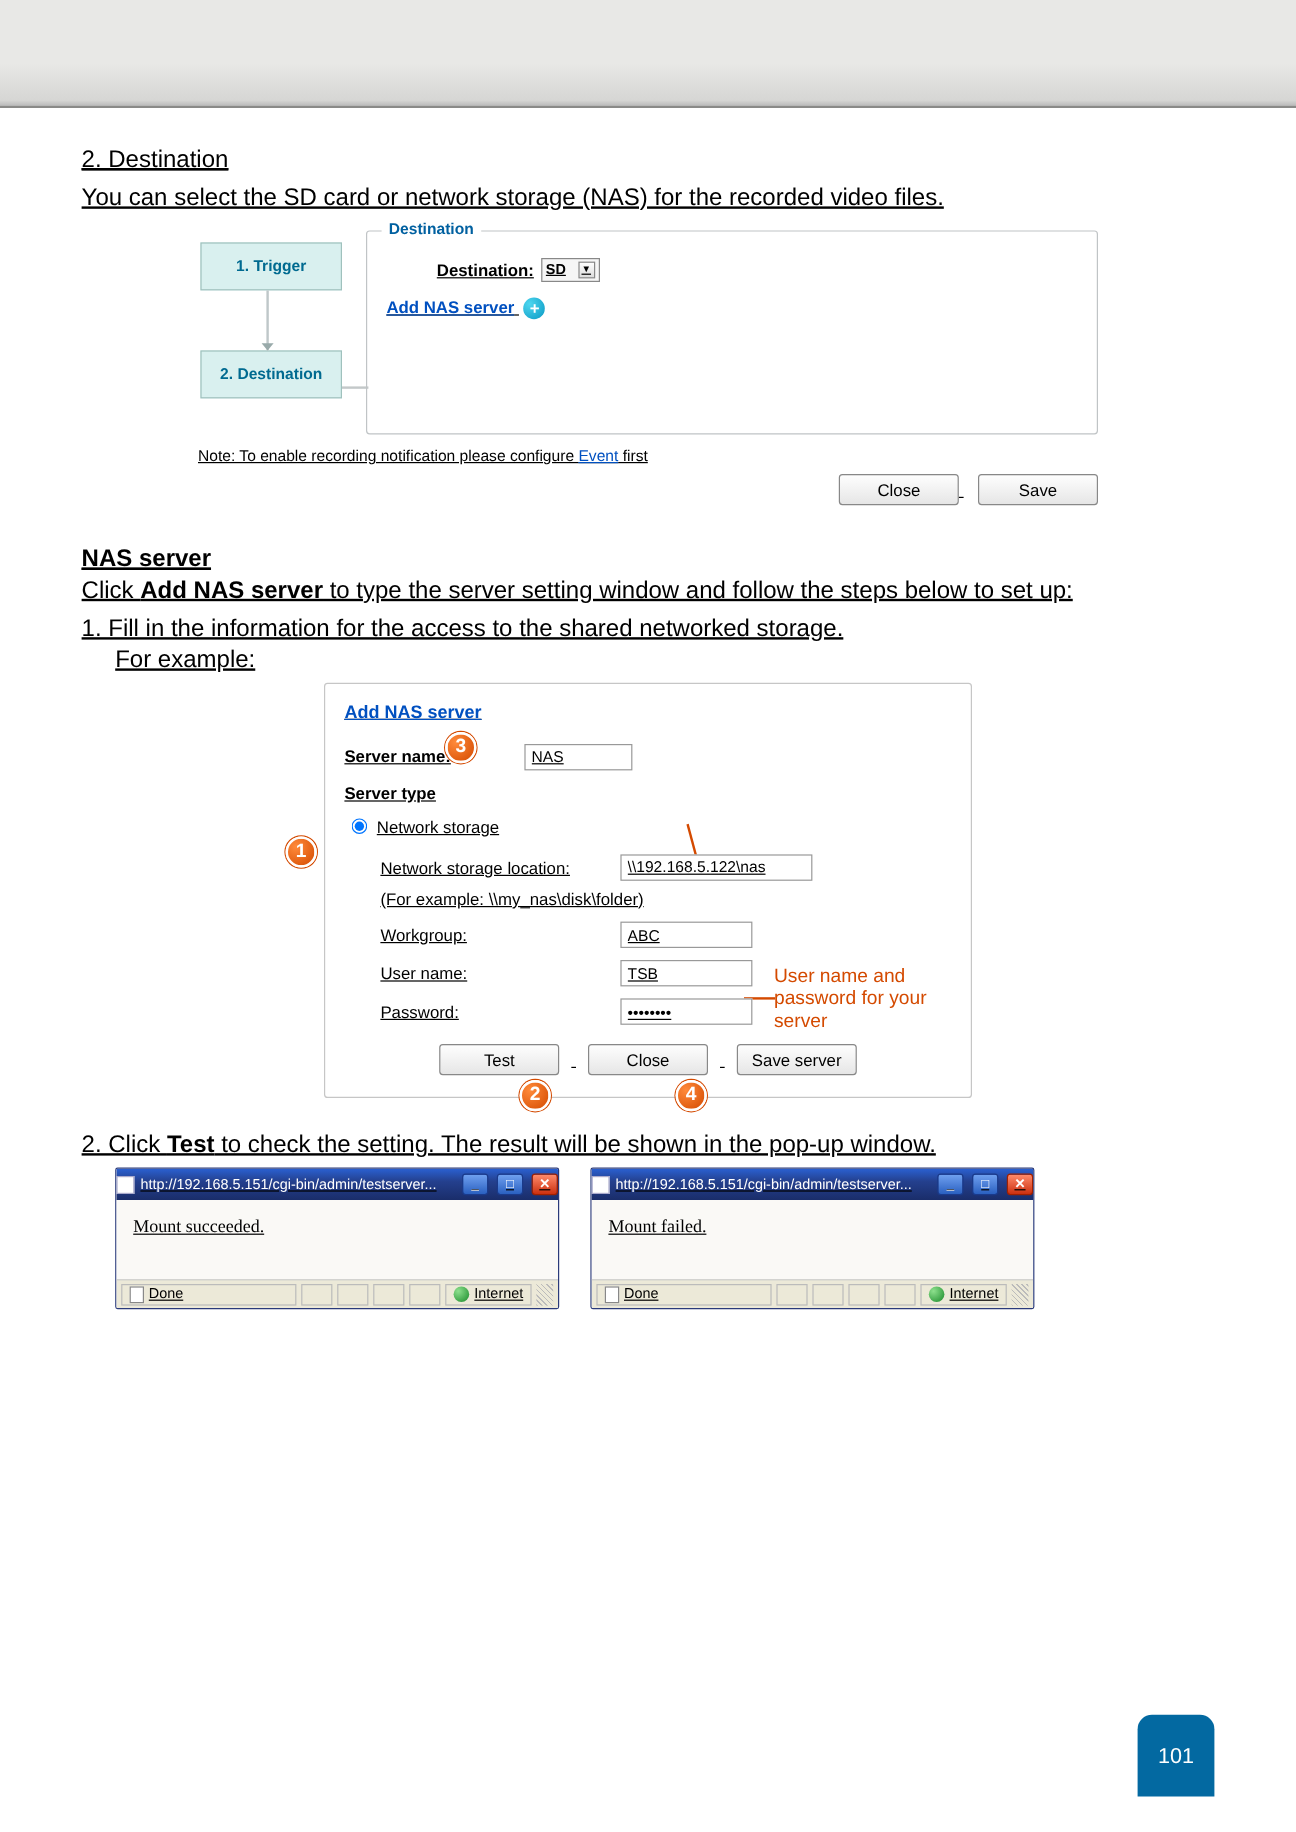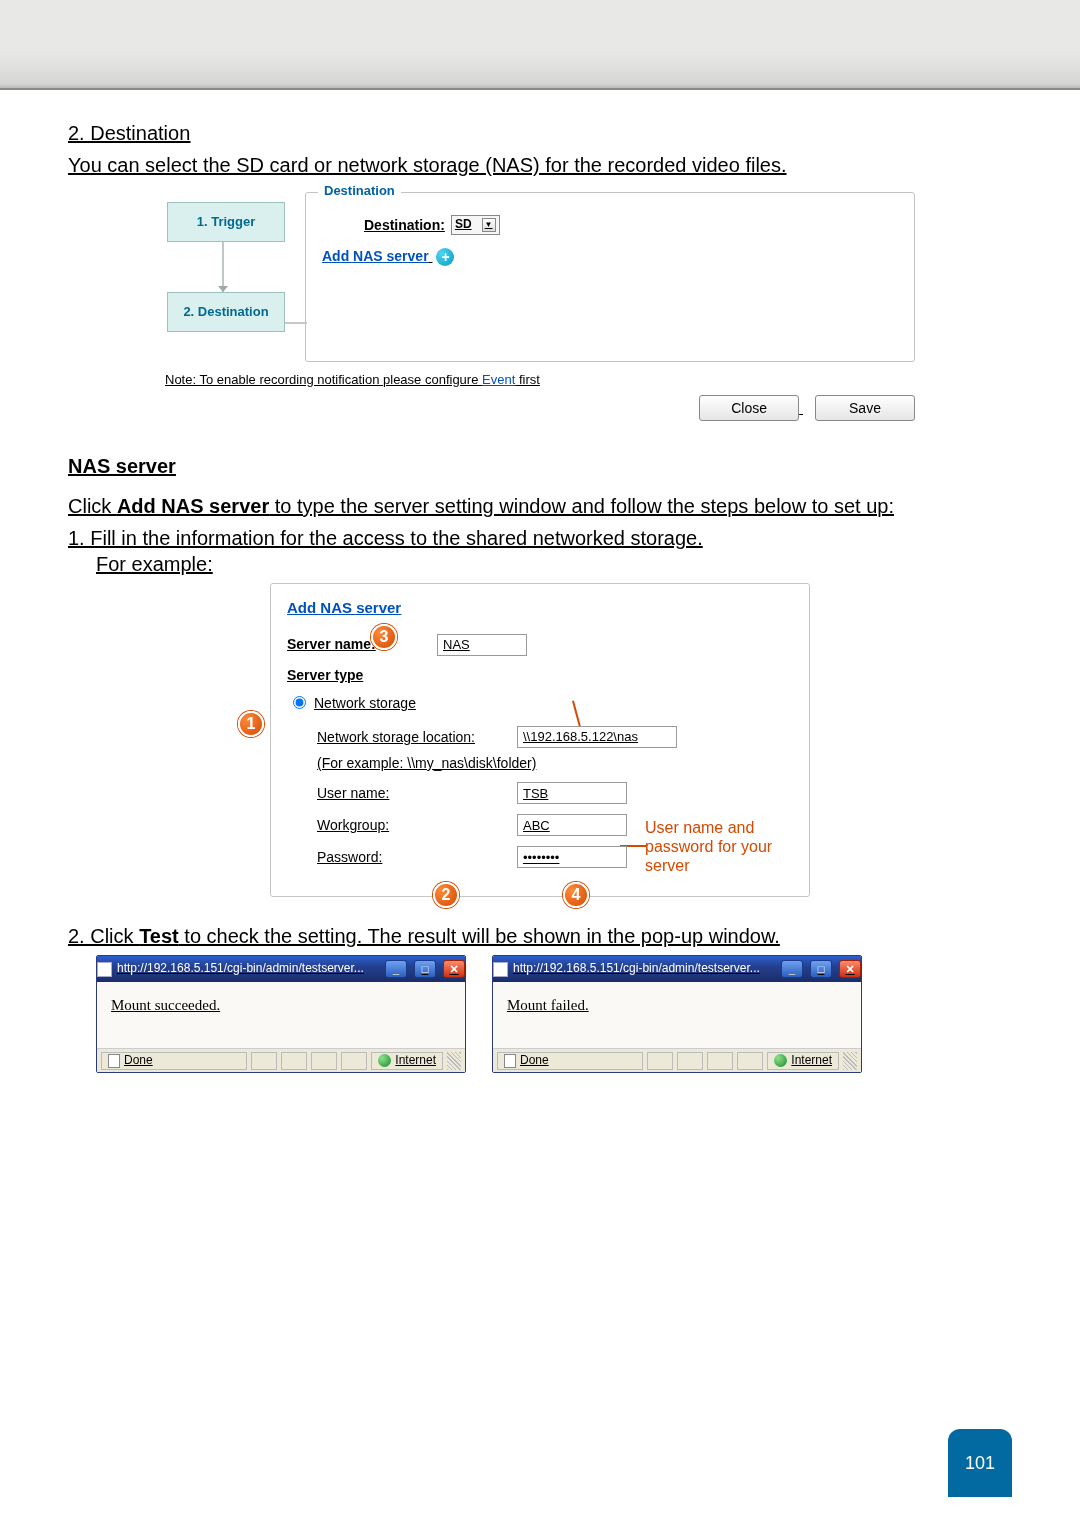--- a/index.html
+++ b/index.html
@@ -147,21 +147,20 @@
   }
   .fig1-buttons {
     text-align: right;
     margin-top: 6px;
   }
   
   .nas-heading {
     font-weight: bold;
     text-decoration: underline;
     margin-top: 32px;
-    margin-bottom: 14px;
   }
   .body-text { font-size: 20px; }
   .bold { font-weight: bold; }
   
   .fig2 {
     width: 540px;
     margin: 6px auto 0 auto;
     position: relative;
     font-size: 14px;
   }
@@ -374,32 +373,37 @@
         <span>Network storage</span>
       </div>
 
       <div class="formrow indent" style="margin-top:14px;">
         <span class="lbl normal" style="width:190px;">Network storage location:</span>
         <input class="input-mini" style="width: 160px;" value="\\192.168.5.122\nas">
       </div>
       <div class="example-text">(For example: \\my_nas\disk\folder)</div>
 
       <div class="formrow indent">
+        <span class="lbl normal" style="width:190px;">Workgroup:</span>
+        <input class="input-mini" style="width: 110px;" value="ABC">
+      </div>
+      <div class="formrow indent">
         <span class="lbl normal" style="width:190px;">User name:</span>
         <input class="input-mini" style="width: 110px;" value="TSB">
-      </div>
-      <div class="formrow indent">
-        <span class="lbl normal" style="width:190px;">Workgroup:</span>
-        <input class="input-mini" style="width: 110px;" value="ABC">
       </div>
       <div class="formrow indent">
         <span class="lbl normal" style="width:190px;">Password:</span>
         <input class="input-mini" style="width: 110px;" type="password" value="••••••••">
       </div>
 
+      <div class="btn-row">
+        <span class="btn">Test</span>
+        <span class="btn">Close</span>
+        <span class="btn">Save server</span>
+      </div>
 
       <span class="bubble" style="left:162px; bottom:-12px;">2</span>
       <span class="bubble" style="left:292px; bottom:-12px;">4</span>
     </div>
   </div>
 
   <div class="body-text" style="margin-top:26px;">
     <span>2. Click </span><span class="bold">Test</span><span> to check the setting. The result will be shown in the pop-up window.</span>
   </div>
 

